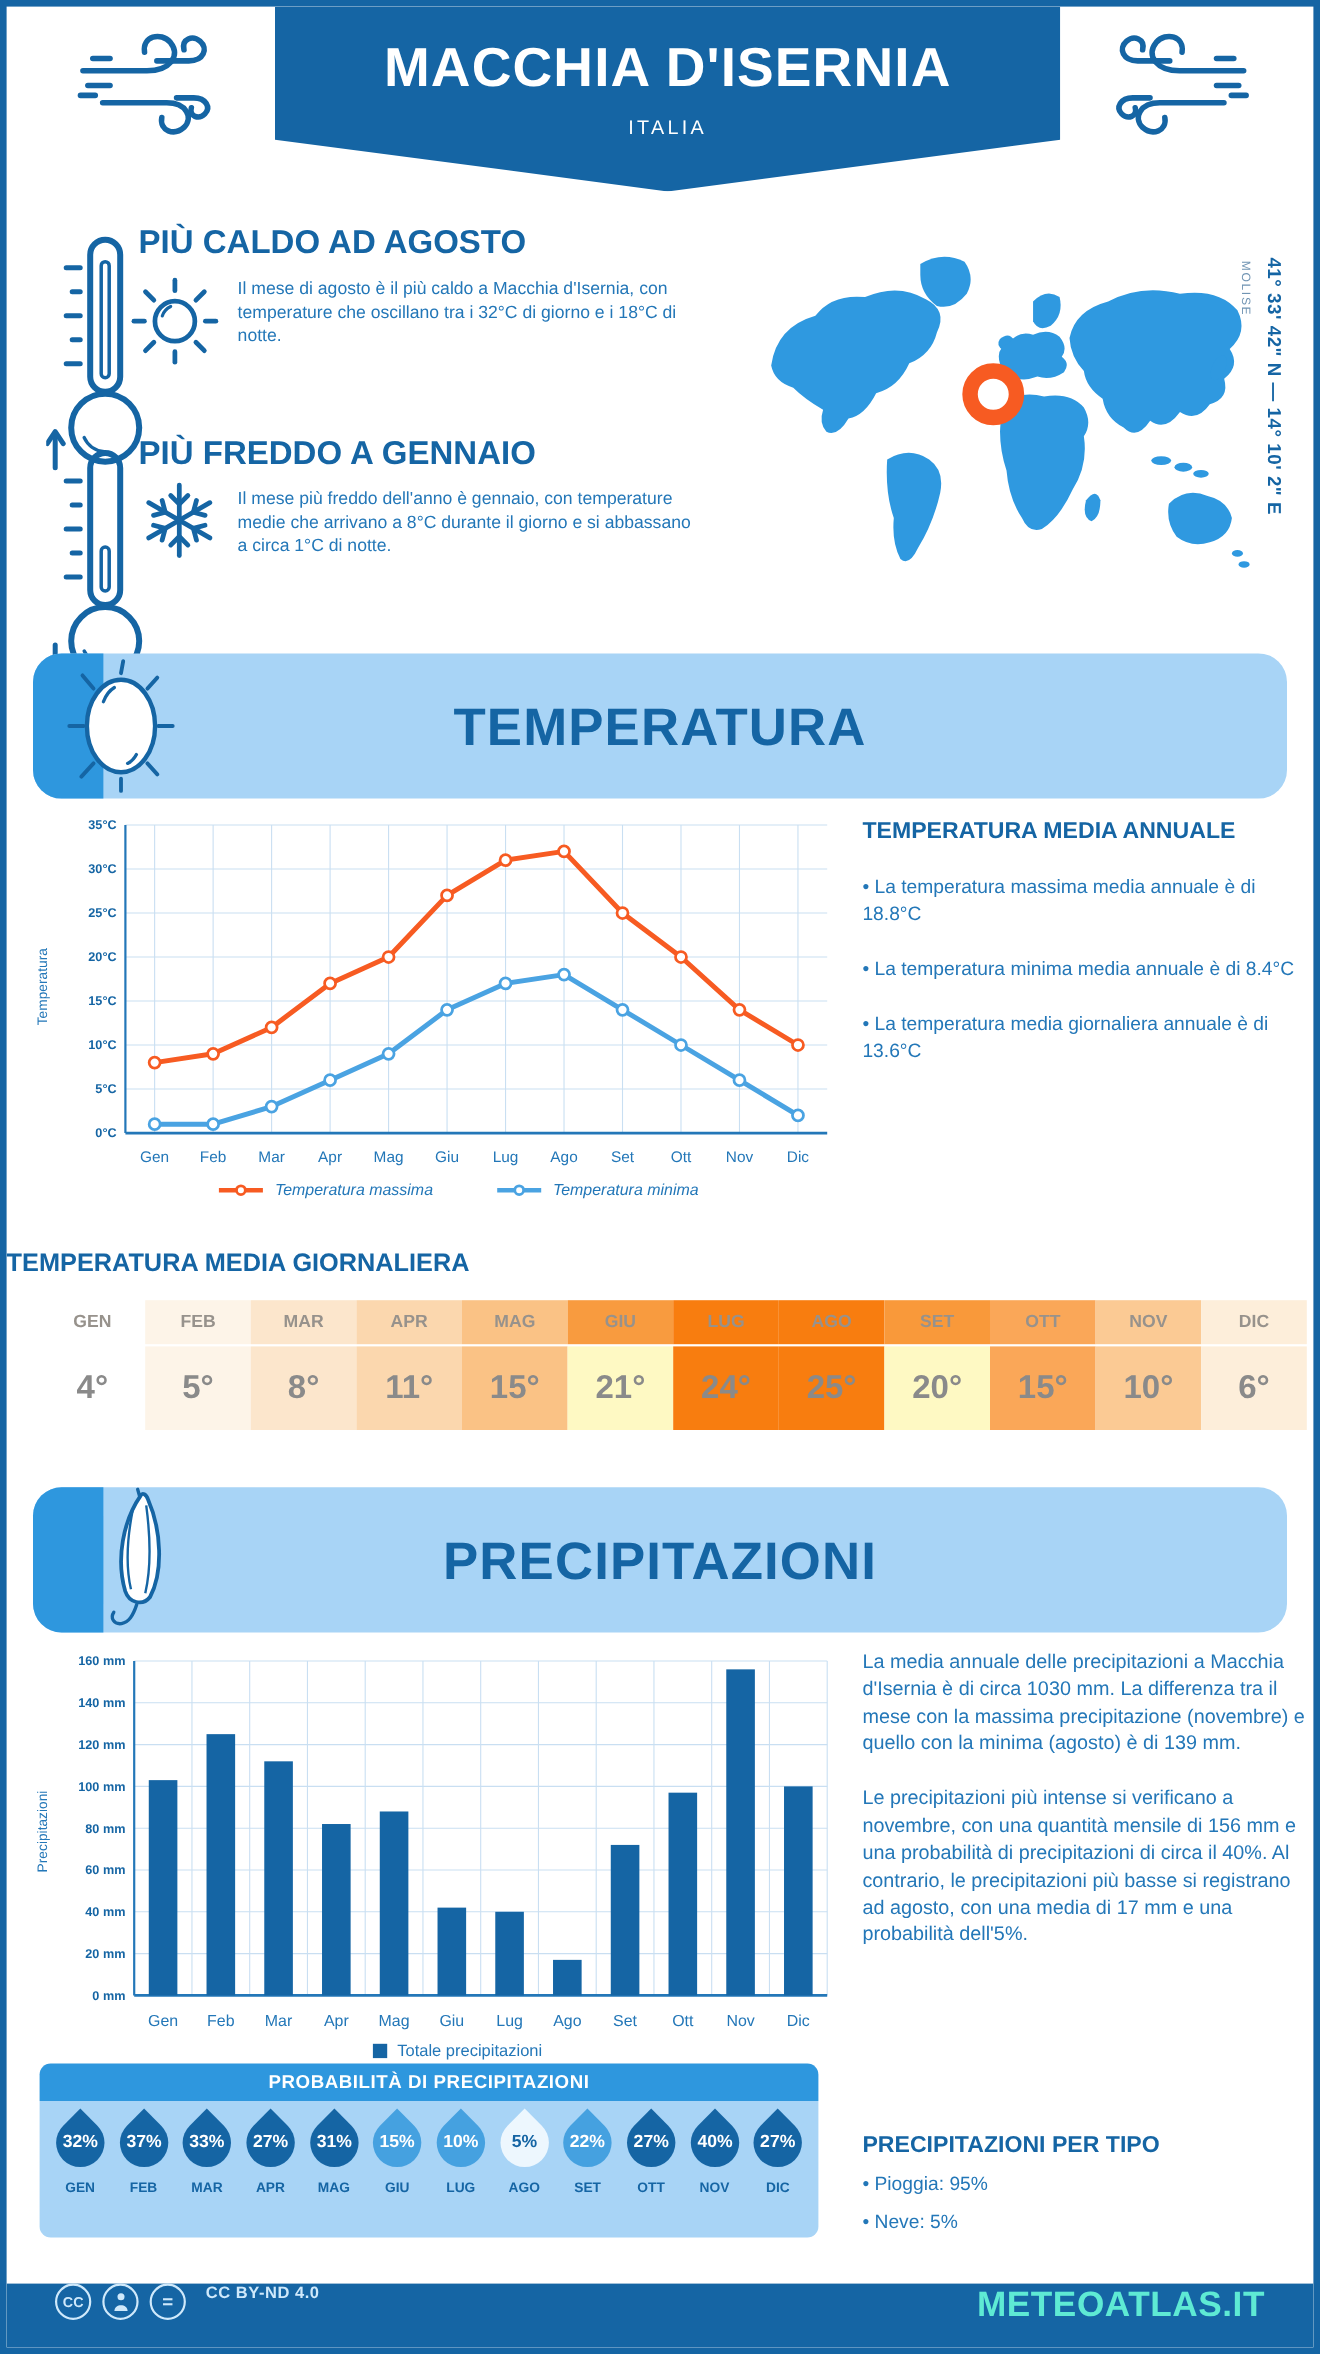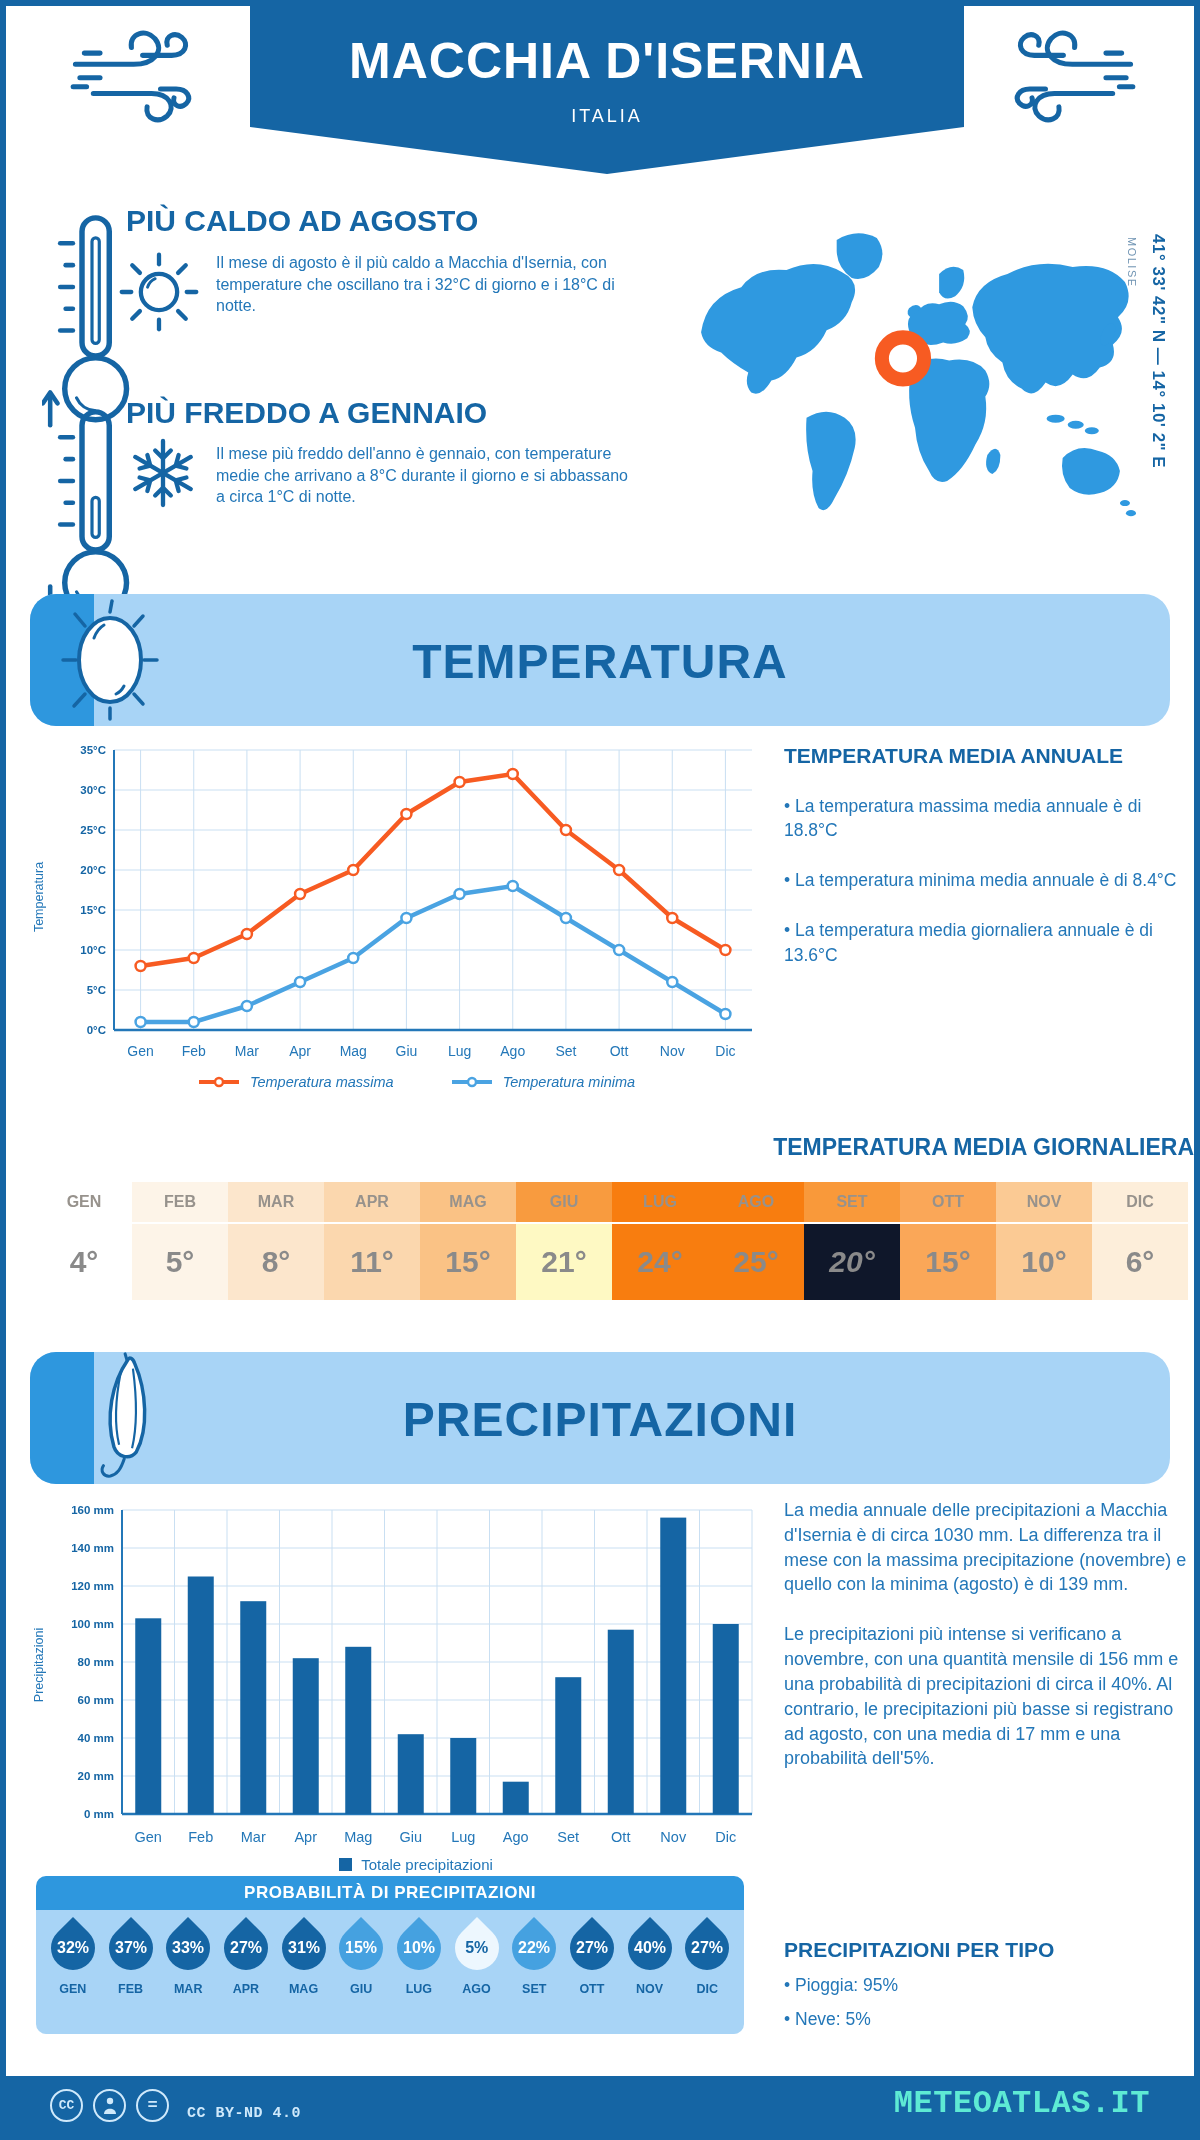--- a/index.html
+++ b/index.html
@@ -49,21 +49,21 @@
   .leg-item{display:flex;align-items:center;gap:9px;font-size:14.5px;color:#2377b8;font-style:italic;}
   .legend-prec{left:60px;top:1850px;width:700px;gap:9px;font-size:15px;color:#2377b8;}
   .leg-sq{width:13px;height:13px;display:inline-block;}
 
   
   .annual{position:absolute;left:778px;top:738px;width:404px;}
   .annual h3,.ptype h3{margin:0;font-size:21px;font-weight:bold;color:#1565a4;}
   .annual .bullet{margin-top:26px;font-size:17.5px;line-height:1.38;color:#2377b8;}
 
   
-  .daily-title{position:absolute;left:0;right:0;top:1128px;text-align:right;font-size:23px;font-weight:bold;color:#1565a4;}
+  .daily-title{position:absolute;left:0;right:0;top:1128px;text-align:left;font-size:23px;font-weight:bold;color:#1565a4;}
   .tt{position:absolute;left:30px;top:1176px;width:1152px;display:flex;}
   .tt-col{flex:1;display:flex;flex-direction:column;}
   .tt-head{height:40px;display:flex;align-items:center;justify-content:center;font-size:16px;font-weight:bold;color:#97928c;}
   .tt-val{height:76px;margin-top:2px;display:flex;align-items:center;justify-content:center;font-size:30px;font-weight:bold;color:#8a8a8a;}
 
   
   .prec-text{position:absolute;left:778px;top:1492px;width:408px;font-size:18px;line-height:1.38;color:#2377b8;}
   .prec-text p{margin:0 0 25px;}
 
   
@@ -75,22 +75,22 @@
   .drop{width:44px;height:44px;margin:16px auto 0;border-radius:0 50% 50% 50%;transform:rotate(45deg);
         display:flex;align-items:center;justify-content:center;}
   .drop span{transform:rotate(-45deg);font-weight:bold;font-size:16px;}
   .prob-month{margin-top:12px;font-size:12.5px;font-weight:bold;color:#1565a4;}
 
   
   .ptype{position:absolute;left:778px;top:1932px;width:400px;}
   .ptype .bullet{margin-top:13px;font-size:17.5px;color:#2377b8;}
 
   
-  .footer{position:absolute;left:0;right:0;bottom:0;height:58px;background:#1565a4;display:flex;align-items:flex-end;
-          padding:12px 44px;box-sizing:border-box;font-family:Liberation Mono, monospace;}
+  .footer{position:absolute;left:0;right:0;bottom:0;height:58px;background:#1565a4;display:flex;align-items:flex-start;
+          padding:0 44px;box-sizing:border-box;}
   .cc-circle{width:33px;height:33px;border:2.5px solid #cfe9fb;border-radius:50%;color:#cfe9fb;display:flex;
              align-items:center;justify-content:center;font-weight:bold;font-size:13px;margin-right:10px;box-sizing:border-box;}
   .cc-label{color:#cfe9fb;font-weight:bold;font-size:15px;margin-left:8px;letter-spacing:.5px;}
   .site{margin-left:auto;color:#5eead4;font-weight:bold;font-size:32px;letter-spacing:.5px;}
   .ic{stroke:#1565a4;fill:none;stroke-linecap:round;stroke-linejoin:round;}
 </style>
 </head>
 <body>
 
 <div class="page">
@@ -348,21 +348,21 @@
       <div class="tt-col">
         <div class="tt-head" style="background: rgb(248, 125, 15);">LUG</div>
         <div class="tt-val" style="background: rgb(248, 125, 15);">24°</div>
       </div>
       <div class="tt-col">
         <div class="tt-head" style="background: rgb(248, 125, 15);">AGO</div>
         <div class="tt-val" style="background: rgb(248, 125, 15);">25°</div>
       </div>
       <div class="tt-col">
         <div class="tt-head" style="background: rgb(249, 153, 58);">SET</div>
-        <div class="tt-val" style="background: #0f172a; font-style: italic;">20°</div>
+        <div class="tt-val" style="background: #fef9c3;">20°</div>
       </div>
       <div class="tt-col">
         <div class="tt-head" style="background: rgb(250, 167, 88);">OTT</div>
         <div class="tt-val" style="background: rgb(250, 167, 88);">15°</div>
       </div>
       <div class="tt-col">
         <div class="tt-head" style="background: rgb(251, 202, 148);">NOV</div>
         <div class="tt-val" style="background: rgb(251, 202, 148);">10°</div>
       </div>
       <div class="tt-col">

